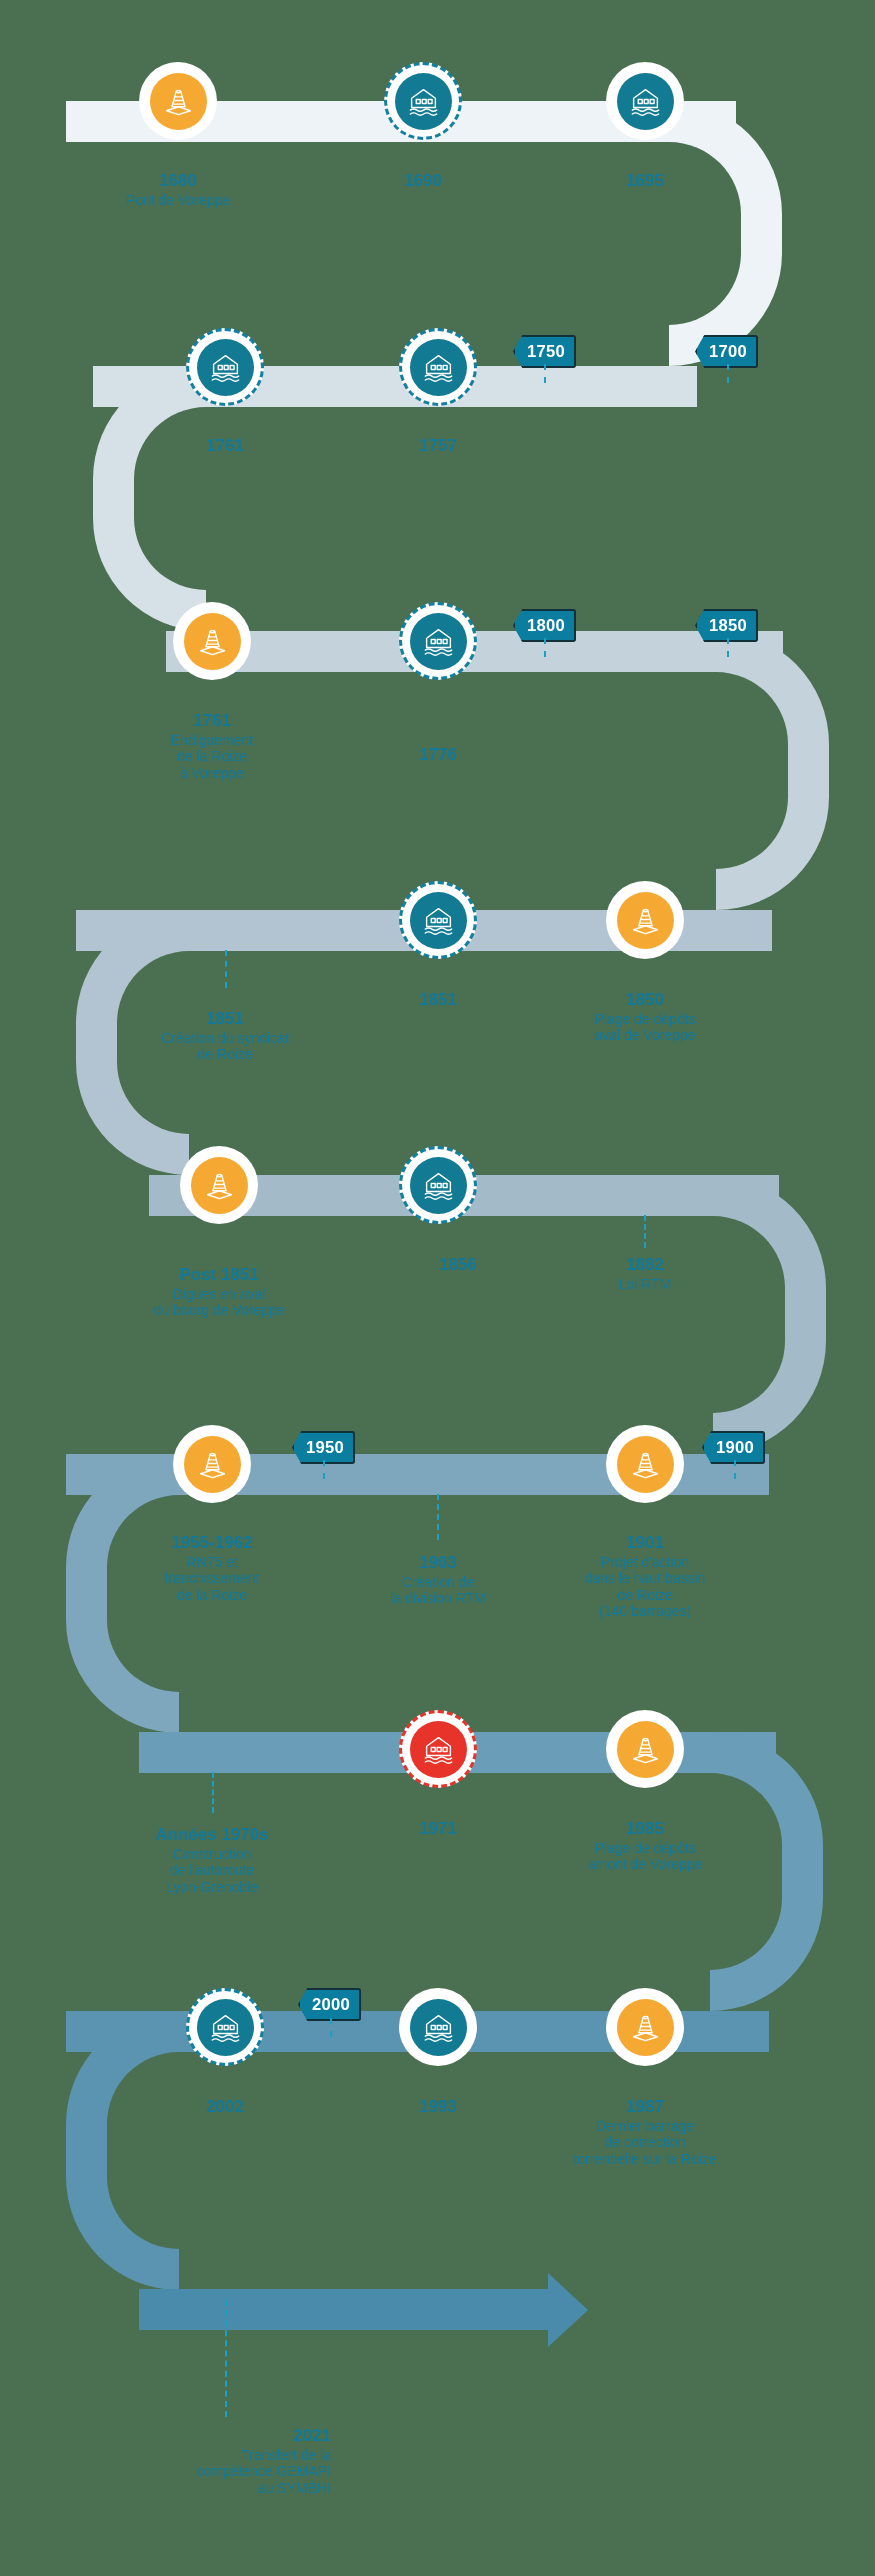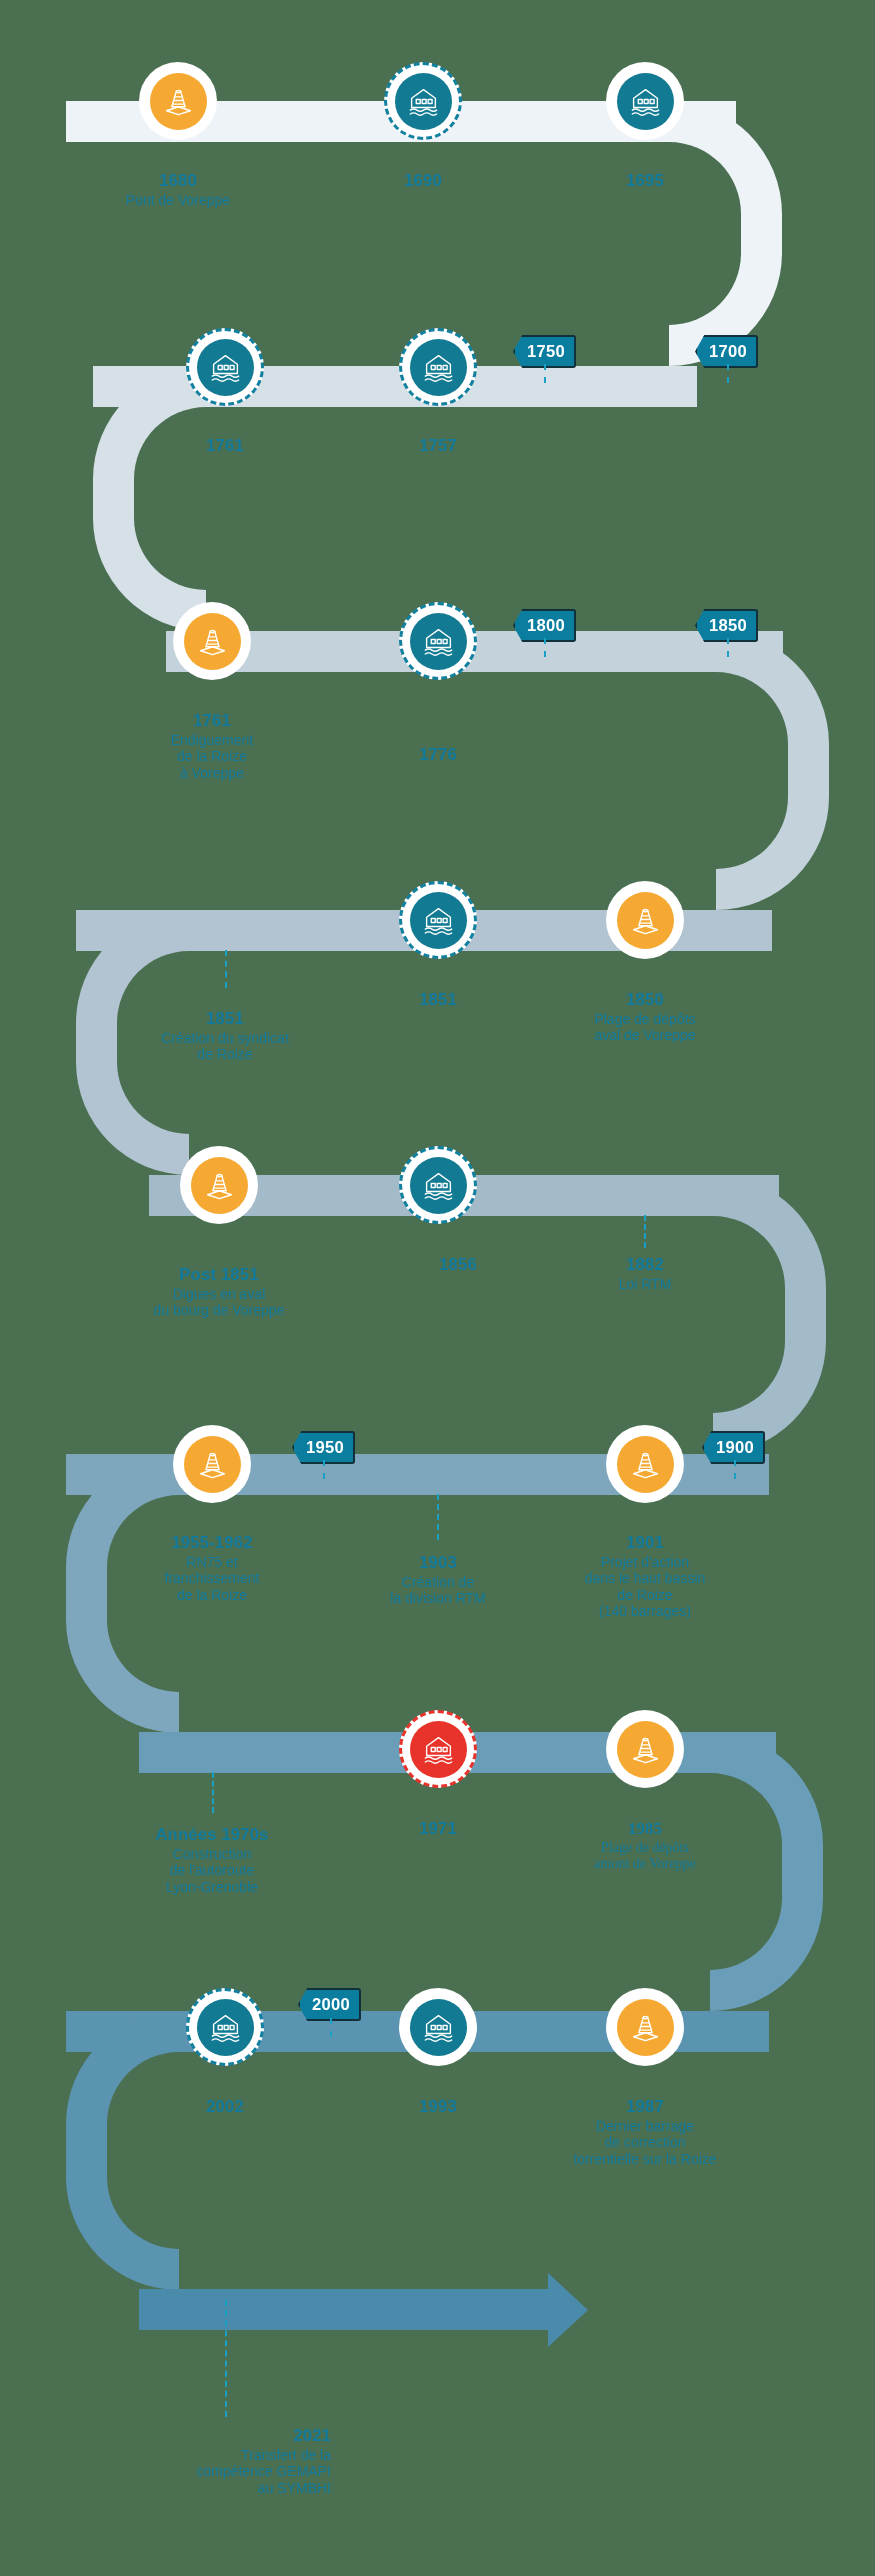--- a/index.html
+++ b/index.html
@@ -379,21 +379,21 @@
           <svg width="33" height="33" viewBox="0 0 50 50" fill="none" stroke="#fff" stroke-width="2.1" stroke-linejoin="round" stroke-linecap="round">
 <ellipse cx="25" cy="10" rx="3.6" ry="1.7"></ellipse>
 <path d="M21.4 10.4 L15 33 L35 33 L28.6 10.4"></path>
 <path d="M19.3 18 L30.7 18"></path>
             <path d="M17.9 23.5 L32.1 23.5"></path>
             <path d="M16.3 29 L33.7 29"></path>
 <path d="M25 33 L43 39 L25 45 L7 39 Z"></path>
 </svg>
         </div>
       </div>
-      <div class="cap" style="width: 212px; left: 539px; top: 1819px; font-family: Liberation Serif, serif;">
+      <div class="cap" style="width: 212px; left: 539px; top: 1819px;">
         <span class="yr">1985</span>
         <span class="tx">Plage de dépôts</span>
         <span class="tx">amont de Voreppe</span>
       </div>
       <div class="node" style="left: 186px; top: 1988px;">
         <div class="ring" style="background: rgb(255, 255, 255); border: 3.3px dashed rgb(18, 128, 159); box-sizing: border-box;"></div>
         <div class="disc teal">
           <svg width="33" height="33" viewBox="0 0 50 50" fill="none" stroke="#fff" stroke-width="2.1" stroke-linejoin="round" stroke-linecap="round">
 <path d="M25 7 L43 20 L43 34 L7 34 L7 20 Z"></path>
 <rect x="14" y="22" width="6" height="6"></rect>

